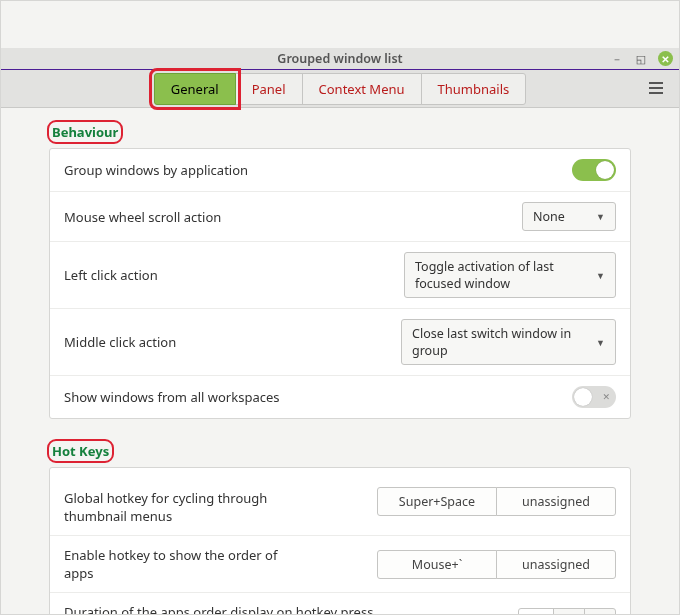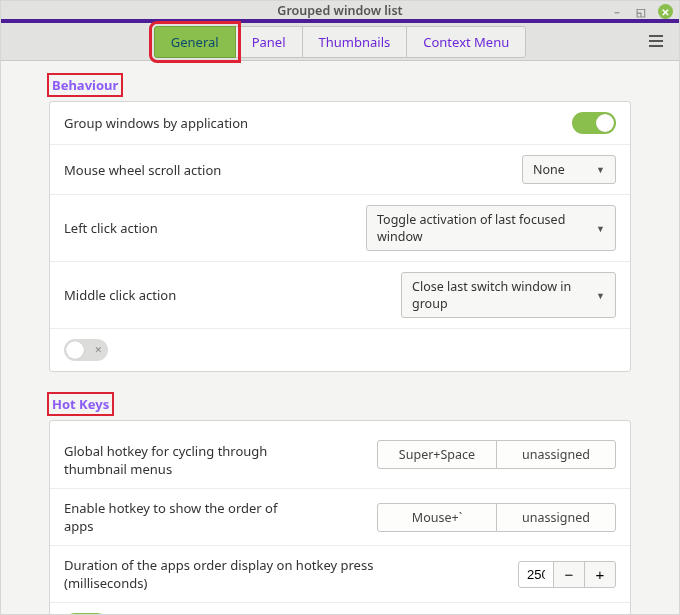--- a/index.html
+++ b/index.html
@@ -16,21 +16,22 @@
     width: 680px; height: 615px;
     background: #f4f4f2;
     border: 1px solid #d6d6d4;
     display: flex; flex-direction: column;
   }
   .titlebar {
     height: 22px;
     background: #e2e2e0;
     display: flex; align-items: center; justify-content: center;
     position: relative;
-    border-bottom: 4px solid #4c1d95;
+    border-bottom: 1px solid #4c1d95;
+    margin-top: 47px;
   }
   .titlebar-title { font-weight: 600; font-size: 12.5px; color: #555; }
   .titlebar-controls {
     position: absolute; right: 6px; top: 3px;
     display: flex; gap: 10px; align-items: center;
   }
   .tb-btn {
     width: 14px; height: 14px;
     display: inline-flex; align-items: center; justify-content: center;
     color: #555; font-size: 11px; cursor: pointer;
@@ -48,46 +49,47 @@
     border-bottom: 1px solid #c9c9c7;
   }
   .tabbar { display: flex; }
   .tab {
     padding: 6px 16px;
     background: #efefed;
     border: 1px solid #c5c5c3;
     margin-left: -1px;
     cursor: pointer;
     font-size: 13px;
-    color: #6d28d9;
+    color: #b91c1c;
   }
   .tab:first-child { border-radius: 3px 0 0 3px; margin-left: 0; }
   .tab:last-child { border-radius: 0 3px 3px 0; }
   .tab.active {
     background: #8bbf4d;
-    color: #0c4a6e;
+    color: #000000;
     border-color: #6ea23a;
     position: relative; z-index: 2;
   }
   .hamburger {
     position: absolute; right: 14px; top: 10px;
     width: 16px; height: 16px; cursor: pointer;
     display: flex; flex-direction: column; justify-content: center; gap: 3px;
   }
   .hamburger span { height: 2px; background: #555; width: 14px; }
   .content {
     flex: 1; overflow-y: auto;
     padding: 14px 48px 20px 48px;
     background: #f4f4f2;
   }
   .section-heading {
-    font-weight: 700; font-size: 13px; color: #8b5cf6;
+    font-weight: 700; font-size: 13px; color: #15803d;
     padding: 2px 2px 2px 0;
     display: inline-block;
     margin-bottom: 6px;
+    border-radius: 7px;
   }
   .highlight-red { outline: 2px solid #d23; outline-offset: 0px; padding: 1px 3px; }
   .highlight-red-tab { outline: 3px solid #d23; outline-offset: 2px; }
   .panel {
     background: #fff;
     border: 1px solid #d6d6d4;
     border-radius: 3px;
     margin-bottom: 22px;
   }
   .row {
@@ -120,21 +122,21 @@
     background: #f7f7f5;
     border: 1px solid #c5c5c3;
     border-radius: 3px;
     padding: 5px 10px;
     font-size: 12.5px; color: #333;
     display: flex; align-items: center; justify-content: space-between;
     cursor: pointer; min-width: 70px;
   }
   .select .caret { margin-left: 10px; font-size: 9px; color: #555; }
   .sel-w1 { width: 94px; }
-  .sel-w2 { width: 250px; margin-left: 33px; }
+  .sel-w2 { width: 212px; margin-left: 33px; }
   .sel-w3 { width: 215px; }
   .hotkey-pair { display: flex; padding-left: 28px; }
   .hotkey-cell {
     border: 1px solid #c5c5c3; background: #fdfdfc;
     padding: 5px 0; width: 120px; text-align: center;
     font-size: 12.5px; color: #444; margin-left: -1px;
     cursor: pointer;
   }
   .hotkey-cell:first-child { border-radius: 3px 0 0 3px; margin-left: 0; }
   .hotkey-cell:last-child { border-radius: 0 3px 3px 0; }
@@ -163,22 +165,22 @@
       <span class="tb-close">
         <span>✕</span>
       </span>
     </div>
   </div>
 
   <div class="tabbar-wrap">
     <div class="tabbar">
       <div class="tab active highlight-red-tab">General</div>
       <div class="tab">Panel</div>
+      <div class="tab">Context Menu</div>
       <div class="tab">Thumbnails</div>
-      <div class="tab">Context Menu</div>
     </div>
     <div class="hamburger">
       <span></span>
       <span></span>
       <span></span>
     </div>
   </div>
 
   <div class="content">
 
@@ -211,20 +213,21 @@
 
         <div class="row">
           <span class="row-label">Middle click action</span>
           <div class="select sel-w3">
             <span>Close last switch window in group</span>
             <span class="caret">▼</span>
           </div>
         </div>
 
         <div class="row">
+          <span class="row-label">Show windows from all workspaces</span>
           <span class="switch off">
             <span class="knob"></span>
             <span class="x">✕</span>
           </span>
         </div>
 
       </div>
     </div>
 
     <div>

